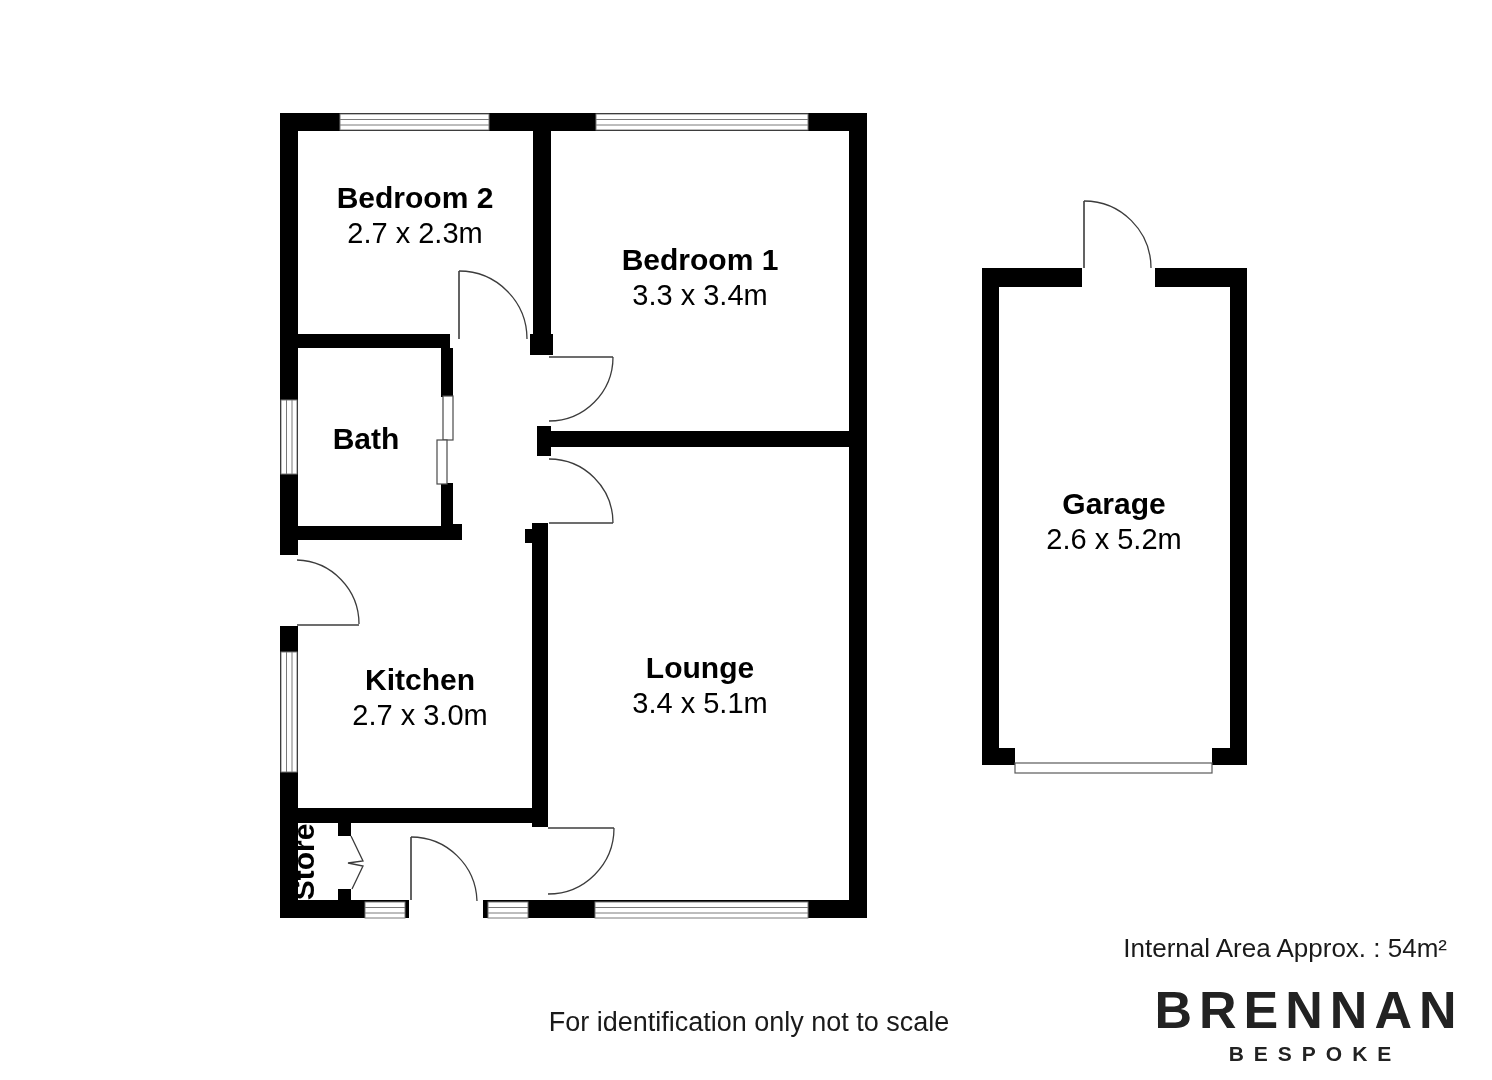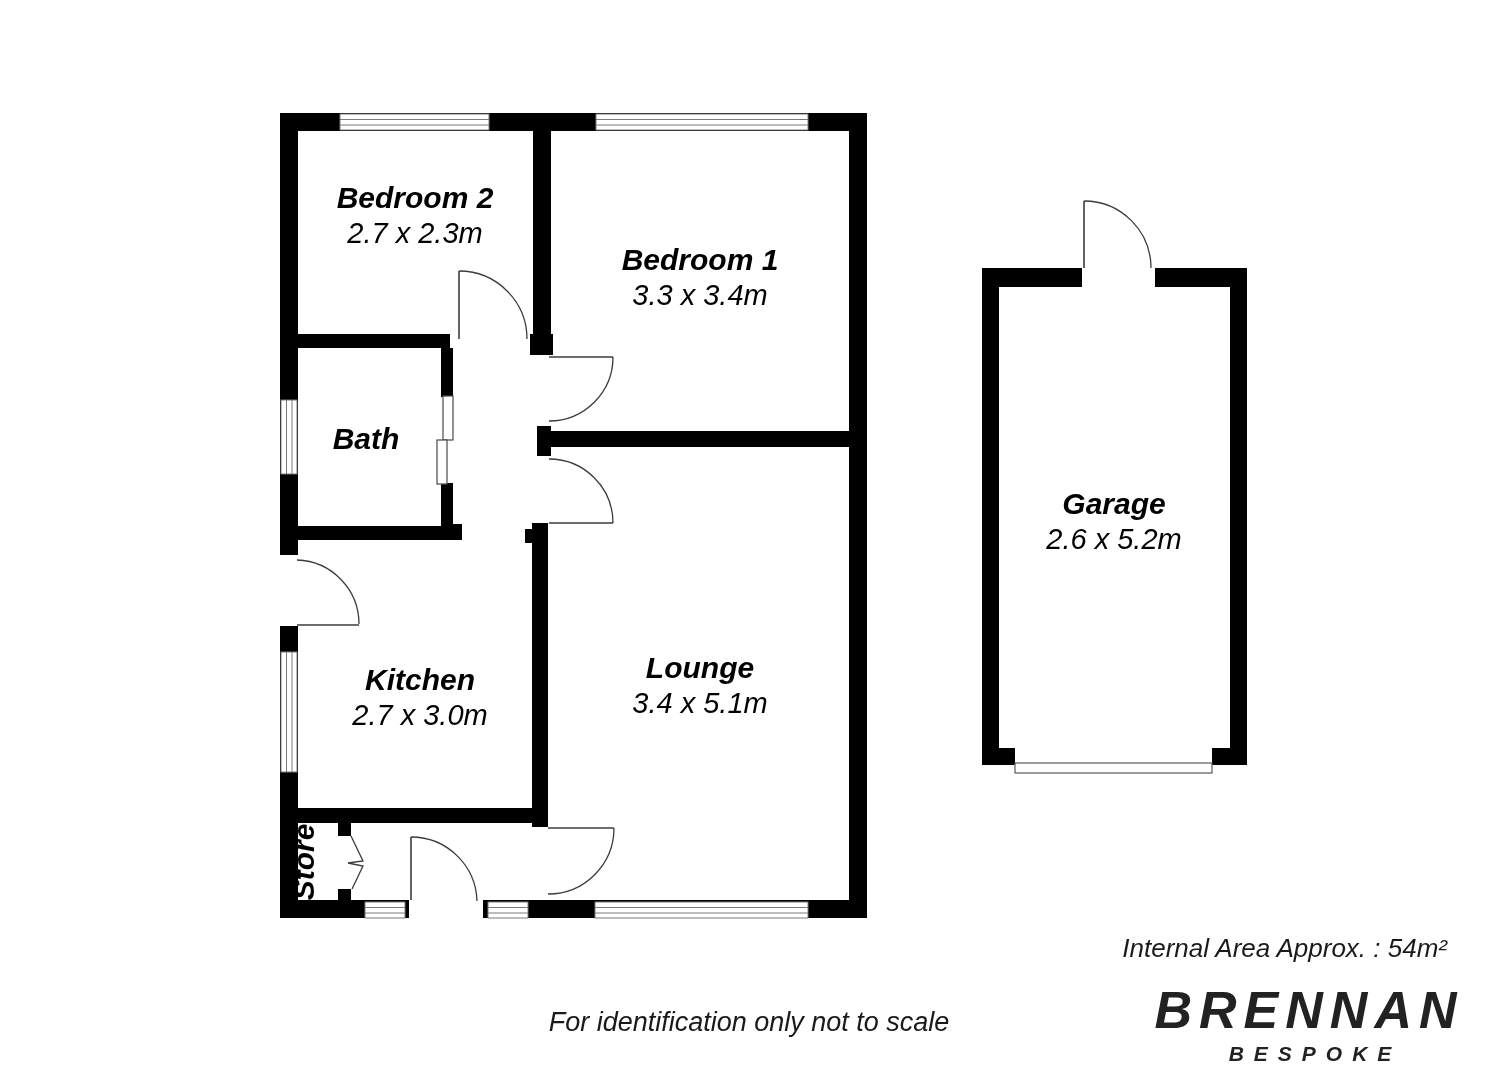--- a/index.html
+++ b/index.html
@@ -2,21 +2,20 @@
 <html><head>
 <meta charset="utf-8">
 <style>
   html,body{margin:0;padding:0;background:#ffffff;}
   .stage{
     position:relative;
     width:1492px;height:1080px;
     background:#ffffff;
     font-family:"Liberation Sans", sans-serif;
     overflow:hidden;
-    font-style:italic;
   }
   svg{display:block;}
   .room-name{font-family:"Liberation Sans",sans-serif;font-weight:bold;font-size:30px;fill:#000;}
   .room-dims{font-family:"Liberation Sans",sans-serif;font-size:29px;fill:#000;}
   .note{font-family:"Liberation Sans",sans-serif;font-size:27px;fill:#1a1a1a;}
   .area{font-family:"Liberation Sans",sans-serif;font-size:26px;fill:#1a1a1a;}
   .brand{font-family:"Liberation Sans",sans-serif;font-weight:bold;font-size:52px;letter-spacing:7px;fill:#222;}
   .brand-sub{font-family:"Liberation Sans",sans-serif;font-weight:bold;font-size:21px;letter-spacing:10px;fill:#222;}
   .wall{fill:#000000;}
   .win{fill:#ffffff;stroke:#7a7a7a;stroke-width:1;}

